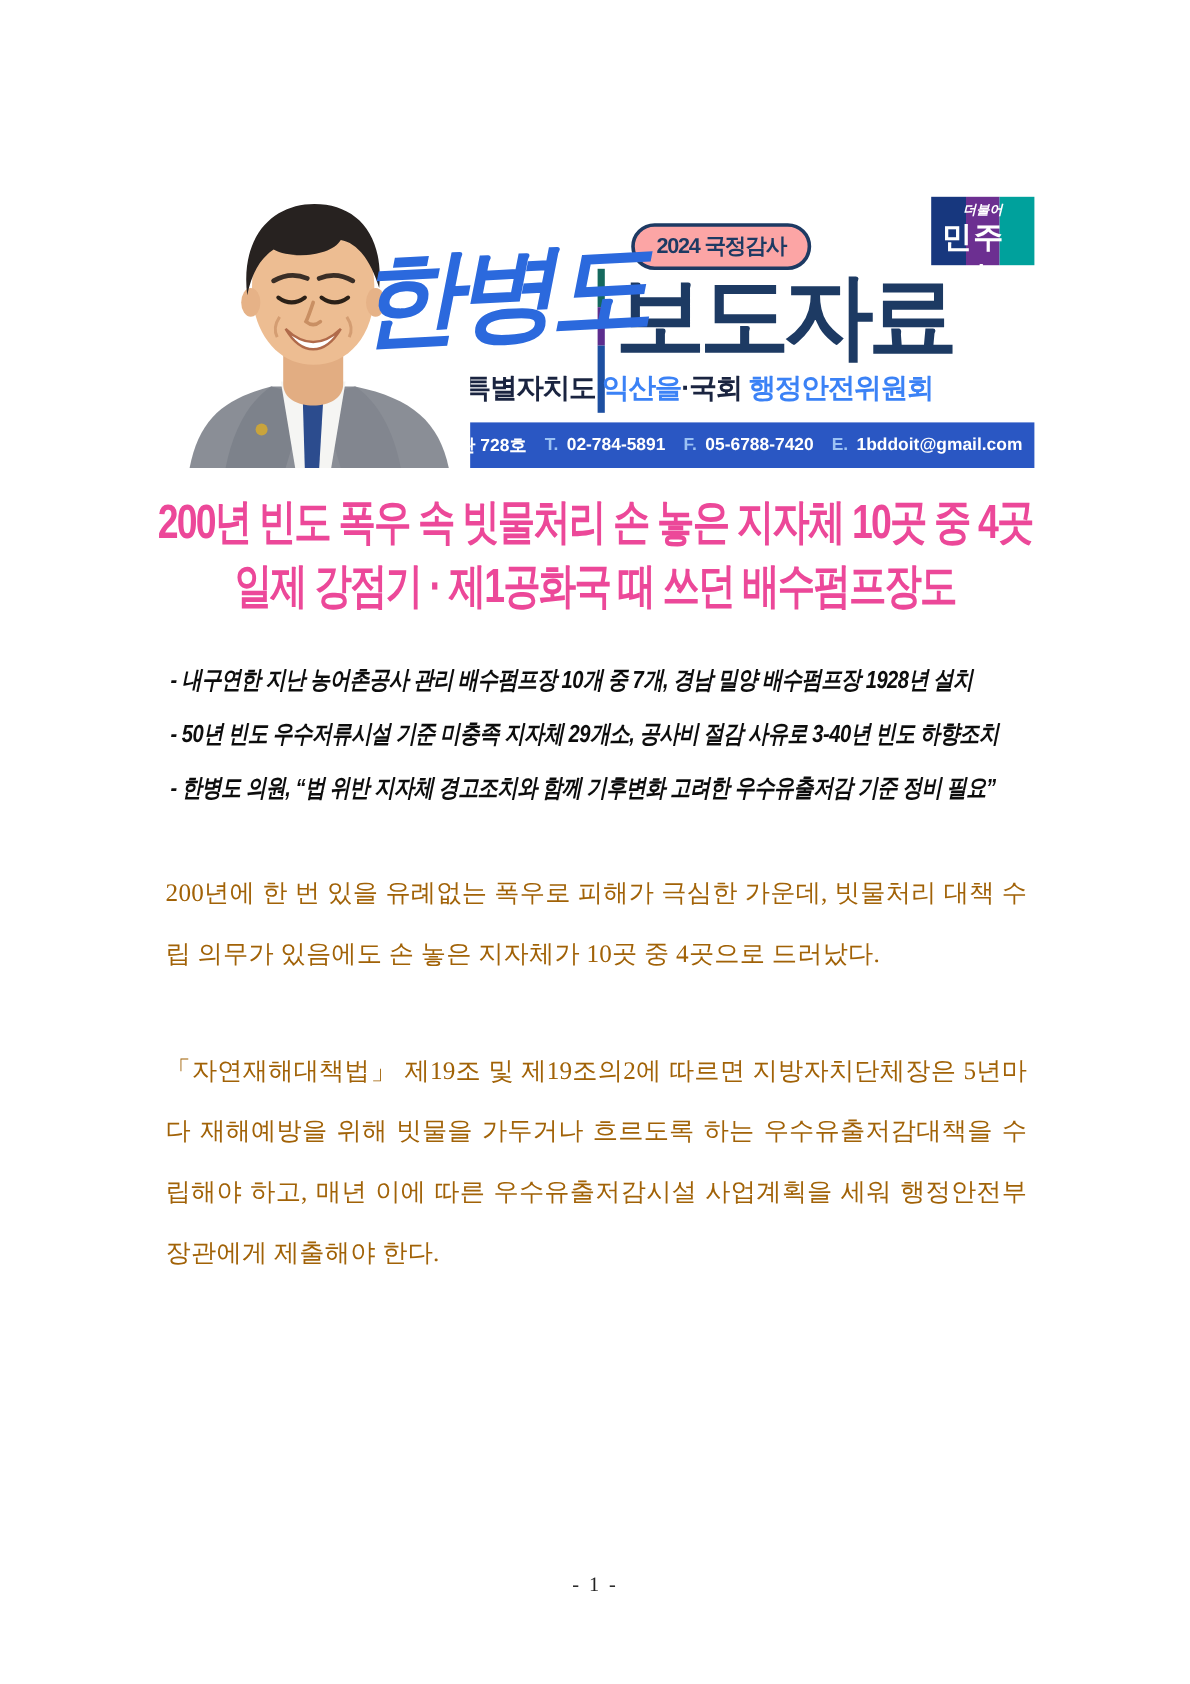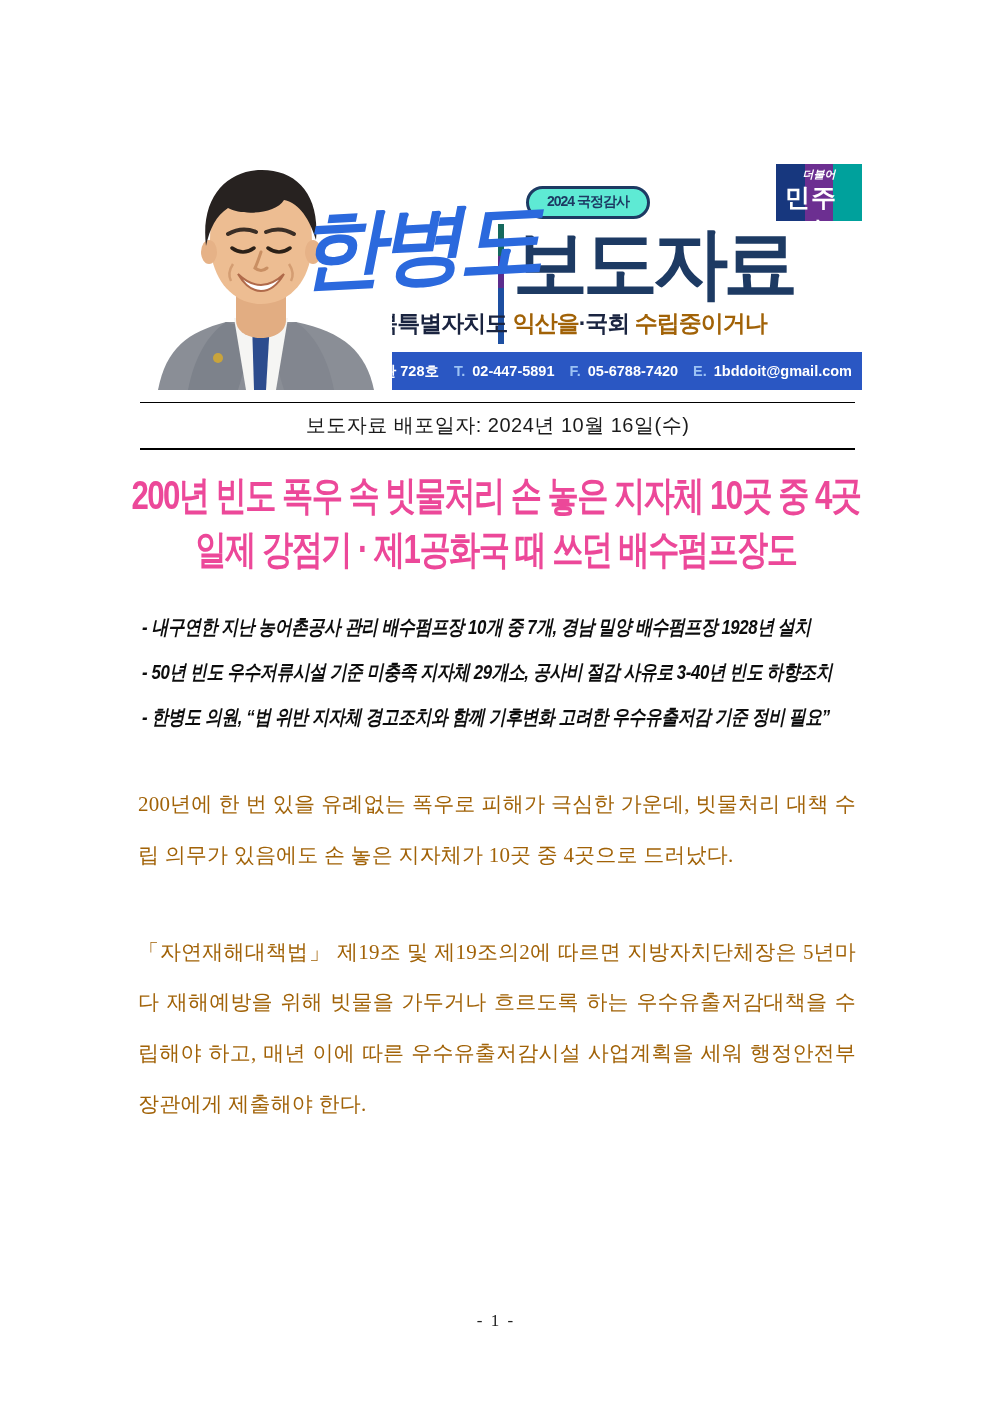--- a/index.html
+++ b/index.html
@@ -17,28 +17,28 @@
   .calligraphy{position:absolute;left:168px;top:40px;z-index:3;
                font-family:"Liberation Serif", serif;font-style:italic;font-weight:900;
                font-size:86px;line-height:1;color:#2b69dd;letter-spacing:-6px;
                transform:rotate(-3deg);}
   .sep-bar{position:absolute;left:368px;top:62px;width:6px;height:120px;display:flex;
            flex-direction:column;}
   .sep-bar .seg1{flex:0 0 32px;background:#15695e;}
   .sep-bar .seg2{flex:0 0 32px;background:#5c2d8e;}
   .sep-bar .seg3{flex:1;background:#1d4fa1;}
   .badge-pill{position:absolute;left:396px;top:24px;padding:4px 18px 5px;
-              border:3px solid #1d3a63;border-radius:24px;background:#5eead4;
-              color:#1d3a63;font-size:14px;font-weight:800;letter-spacing:-1px;}
+              border:3px solid #1d3a63;border-radius:24px;background:#fca5a5;
+              color:#1d3a63;font-size:18px;font-weight:800;letter-spacing:-1px;}
   .doc-type{position:absolute;left:383px;top:62px;font-size:78px;line-height:1;
             font-weight:900;color:#1d3a63;letter-spacing:-5px;transform:scaleX(.96);
             transform-origin:left;}
   .affiliation{position:absolute;left:180px;top:146px;width:500px;text-align:center;
                font-size:23px;font-weight:800;color:#1a2440;letter-spacing:-1px;}
-  .affiliation .blue{color:#a16207;}
+  .affiliation .blue{color:#3b82f6;}
   .party-logo{position:absolute;left:646px;top:2px;width:86px;height:57px;z-index:3;}
   .party-logo .blocks{display:flex;width:100%;height:100%;}
   .party-logo .b1{flex:1;background:#17377e;}
   .party-logo .b2{flex:1;background:#6c2f91;}
   .party-logo .b3{flex:1;background:#00a19c;}
   .party-logo .slogan{position:absolute;top:3px;left:0;right:0;text-align:center;
                       color:#fff;font-size:11px;font-style:italic;font-weight:700;}
   .party-logo .pname{position:absolute;top:17px;left:0;right:16px;text-align:center;
                      color:#fff;font-size:25px;font-weight:900;letter-spacing:1px;}
 
@@ -70,21 +70,21 @@
 </head>
 <body>
 
 <div class="page">
 
   <header class="banner">
 
     <div class="contact-bar">
       <span>서울시 영등포구 의사당대로1, 국회의원회관 728호</span>
       <span class="lbl">T.</span>
-      <span>02-447-5891</span>
+      <span>02-784-5891</span>
       <span class="lbl">F.</span>
       <span>05-6788-7420</span>
       <span class="lbl">E.</span>
       <span>1bddoit@gmail.com</span>
     </div>
 
     <svg class="portrait" viewBox="0 0 262 228" xmlns="http://www.w3.org/2000/svg">
       <rect width="262" height="228" fill="#ffffff"></rect>
       <path d="M28 228 C36 186 58 170 96 160 L166 160 C214 170 236 190 244 228 Z" fill="#8a8e96"></path>
       <path d="M96 160 L126 168 L108 228 H58 C64 196 78 172 96 160 Z" fill="#7d828b"></path>
@@ -113,38 +113,35 @@
       <span class="seg1"></span>
       <span class="seg2"></span>
       <span class="seg3"></span>
     </div>
 
     <div class="badge-pill">2024 국정감사</div>
 
     <div class="doc-type">보도자료</div>
 
     <div class="affiliation">
-      <span>전북특별자치도 </span><span class="blue">익산을</span><span>·국회 </span><span class="blue">수립중이거나</span>
+      <span>전북특별자치도 </span><span class="blue">익산을</span><span>·국회 </span><span class="blue">행정안전위원회</span>
     </div>
 
     <div class="party-logo">
       <div class="blocks">
         <span class="b1"></span>
         <span class="b2"></span>
         <span class="b3"></span>
       </div>
       <div class="slogan">더불어</div>
       <div class="pname">민주당</div>
     </div>
 
   </header>
 
-  <div class="date-row">
-    <span>보도자료 배포일자: 2024년 10월 16일(수)</span>
-  </div>
 
   <h1 class="title" style="margin-bottom:0;">
     <div class="title-line">200년 빈도 폭우 속 빗물처리 손 놓은 지자체 10곳 중 4곳</div>
     <div class="title-line">일제 강점기 · 제1공화국 때 쓰던 배수펌프장도</div>
   </h1>
 
   <div class="bullets">
       <div class="bullet-line">- 내구연한 지난 농어촌공사 관리 배수펌프장 10개 중 7개, 경남 밀양 배수펌프장 1928년 설치</div>
       <div class="bullet-line">- 50년 빈도 우수저류시설 기준 미충족 지자체 29개소, 공사비 절감 사유로 3-40년 빈도 하향조치</div>
       <div class="bullet-line">- 한병도 의원, “법 위반 지자체 경고조치와 함께 기후변화 고려한 우수유출저감 기준 정비 필요”</div>

